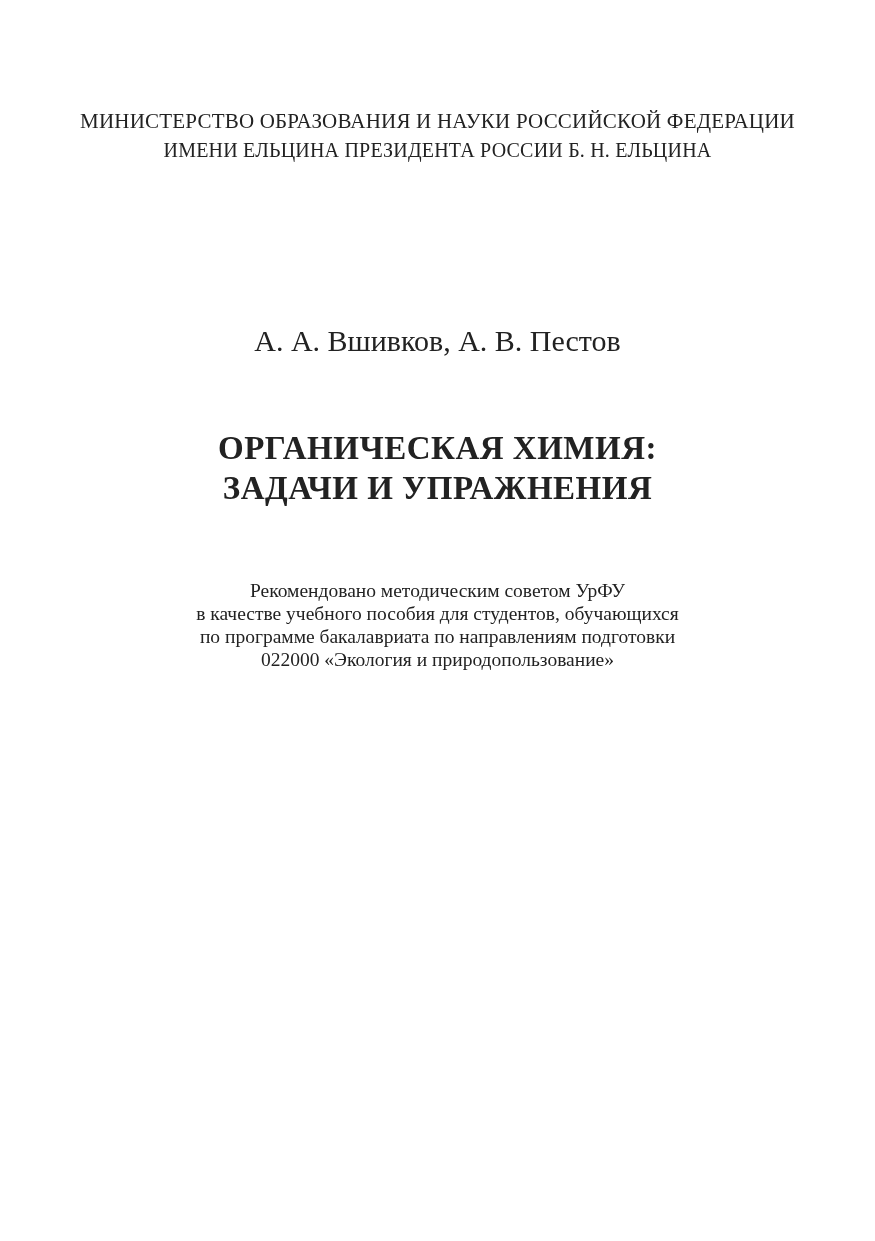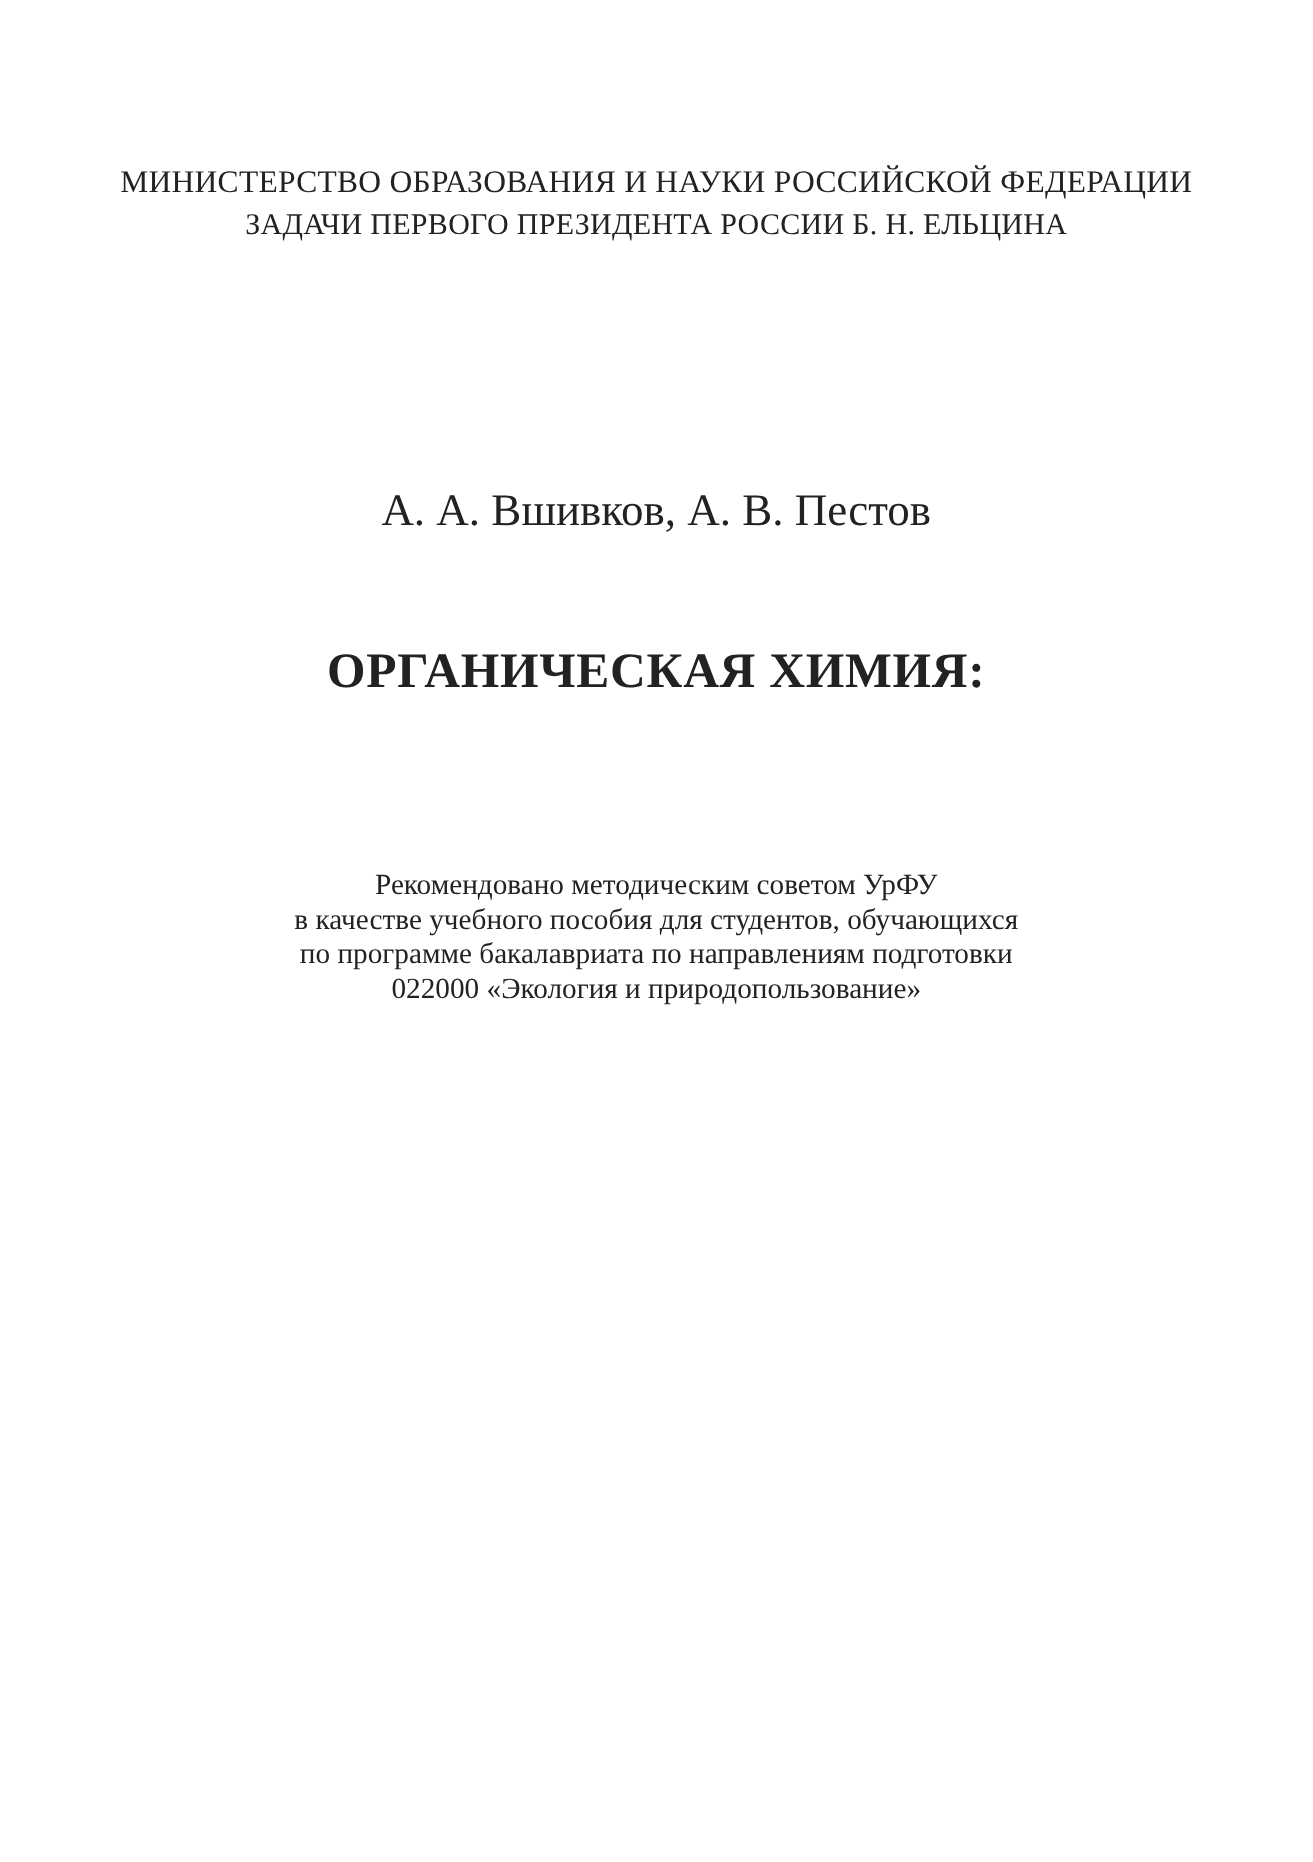--- a/index.html
+++ b/index.html
@@ -61,28 +61,29 @@
   }
 </style>
 </head>
 <body>
 
 <div class="page">
 
   <div class="centered-block header-block">
     <div class="ministry-line">МИНИСТЕРСТВО ОБРАЗОВАНИЯ И НАУКИ РОССИЙСКОЙ ФЕДЕРАЦИИ</div>
     <div class="university-lines">
-      <div>ЗАДАЧИ ПЕРВОГО ПРЕЗИДЕНТА РОССИИ Б. Н. ЕЛЬЦИНА</div>
+      <div>ИМЕНИ ЕЛЬЦИНА ПРЕЗИДЕНТА РОССИИ Б. Н. ЕЛЬЦИНА</div>
     </div>
   </div>
 
   <div class="centered-block authors-block">А. А. Вшивков, А. В. Пестов</div>
 
   <div class="centered-block title-block">
     <div>ОРГАНИЧЕСКАЯ ХИМИЯ:</div>
+    <div>ЗАДАЧИ И УПРАЖНЕНИЯ</div>
   </div>
 
   <div class="centered-block recommendation-block">
     <div>Рекомендовано методическим советом УрФУ</div>
     <div>в качестве учебного пособия для студентов, обучающихся</div>
     <div>по программе бакалавриата по направлениям подготовки</div>
     <div>022000 «Экология и природопользование»</div>
   </div>
 
   <div class="centered-block imprint-block">

